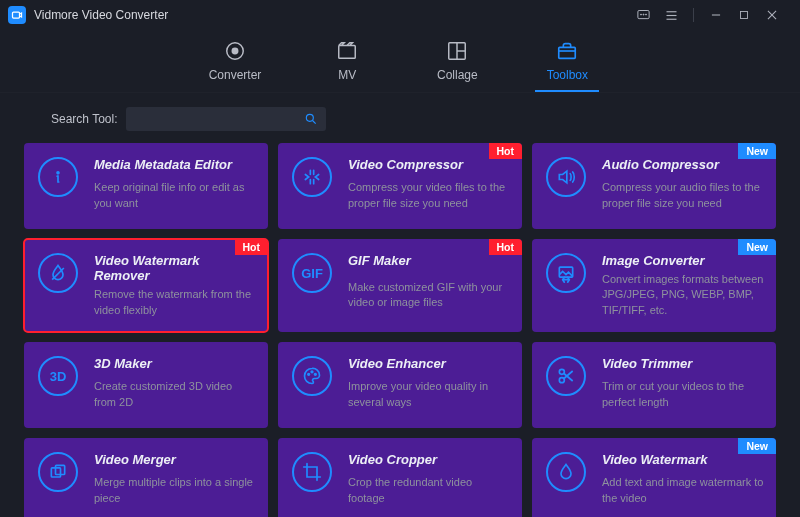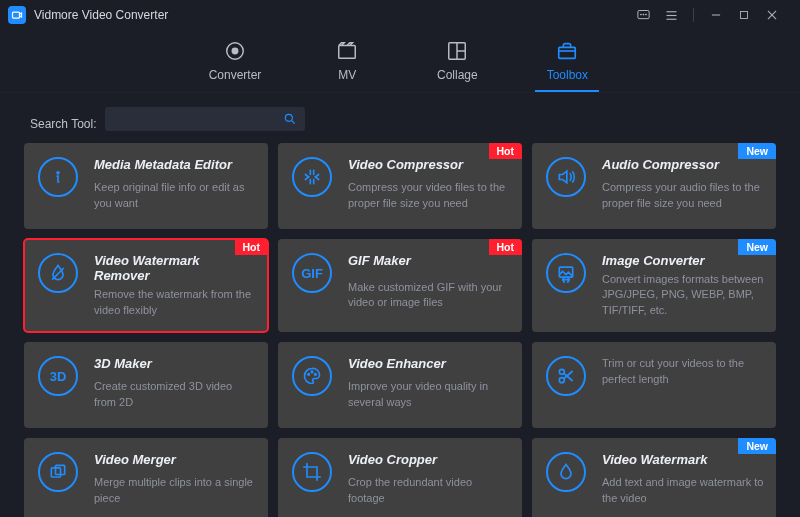--- a/index.html
+++ b/index.html
@@ -34,38 +34,38 @@
   }
   .nav-item.active { color: #1f8cff; }
   .nav-item.active::after {
     content: ""; position: absolute; left: -2px; right: -2px; bottom: 0;
     height: 2px; background: #1f8cff;
   }
   .nav-icon { width: 22px; height: 22px; display:flex; align-items:center; justify-content:center; }
   .nav-label { font-size: 12px; }
 
   
-  .searchbar { display: flex; align-items: flex-end; gap: 8px; padding: 14px 30px 12px 30px; }
+  .searchbar { display: flex; align-items: center; gap: 8px; padding: 14px 30px 12px 30px; margin-left: 21px; }
   .search-label { color: #bfc2cb; font-size: 12px; }
   .search-box {
     width: 200px; height: 24px; background: #2a2e3a; border-radius: 3px;
     display: flex; align-items: center; padding: 0 8px; gap: 8px;
   }
   .search-input {
     flex: 1; background: transparent; border: none; outline: none; color: #e5e7eb; font-size: 12px;
   }
   .search-icon { color: #1f8cff; }
 
   
   .grid {
     display: grid; grid-template-columns: repeat(3, 1fr);
     gap: 10px 10px; padding: 0 24px 16px 24px;
   }
   .card {
-    background: #404040; border-radius: 4px; padding: 14px 12px 14px 14px;
+    background: #4c1d95; border-radius: 4px; padding: 14px 12px 14px 14px;
     display: grid; grid-template-columns: 44px 1fr; column-gap: 12px; row-gap: 4px;
     position: relative; min-height: 86px; cursor: pointer;
   }
   .card.selected { outline: 2px solid #ff1f2f; outline-offset: -1px; }
   .card-icon {
     grid-row: 1 / span 2; width: 40px; height: 40px; border: 2px solid #1f8cff;
     border-radius: 50%; display: flex; align-items: center; justify-content: center;
     color: #1f8cff; align-self: start;
   }
   .card-title { color: #eceff5; font-size: 13px; font-weight: 600; font-style: italic; }
@@ -270,20 +270,21 @@
 
   <div class="card">
     <div class="card-icon">
       <svg width="20" height="20" viewBox="0 0 24 24" fill="none" stroke="currentColor" stroke-width="2">
           <circle cx="7" cy="7" r="3"></circle>
           <circle cx="7" cy="17" r="3"></circle>
           <line x1="9.5" y1="9" x2="20" y2="18"></line>
           <line x1="9.5" y1="15" x2="20" y2="6"></line>
         </svg>
     </div>
+    <div class="card-title">Video Trimmer</div>
     <div class="card-desc">Trim or cut your videos to the perfect length</div>
   </div>
 
   <div class="card">
     <div class="card-icon">
       <svg width="20" height="20" viewBox="0 0 24 24" fill="none" stroke="currentColor" stroke-width="2">
           <rect x="4" y="7" width="11" height="11" rx="1"></rect>
           <rect x="9" y="4" width="11" height="11" rx="1"></rect>
         </svg>
     </div>

